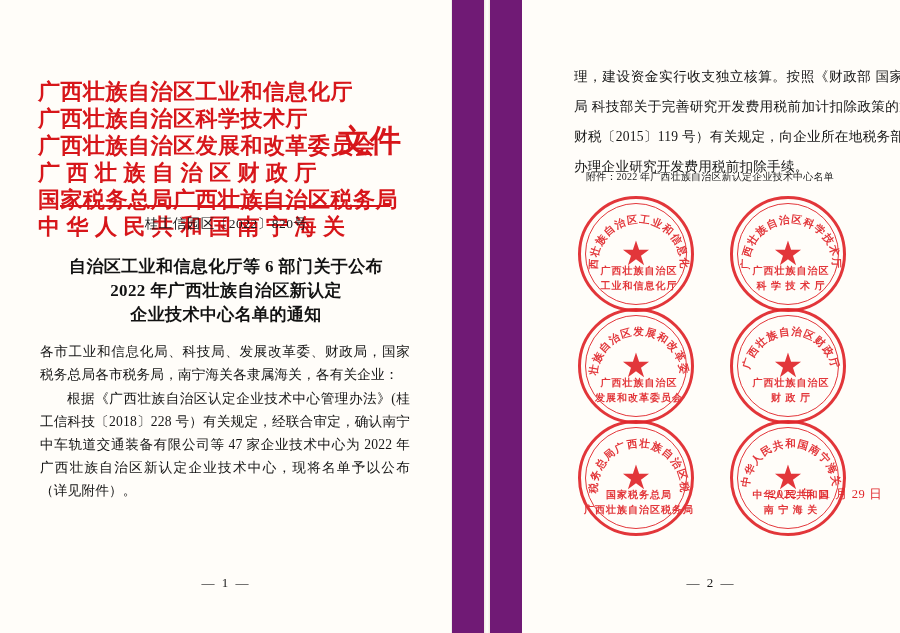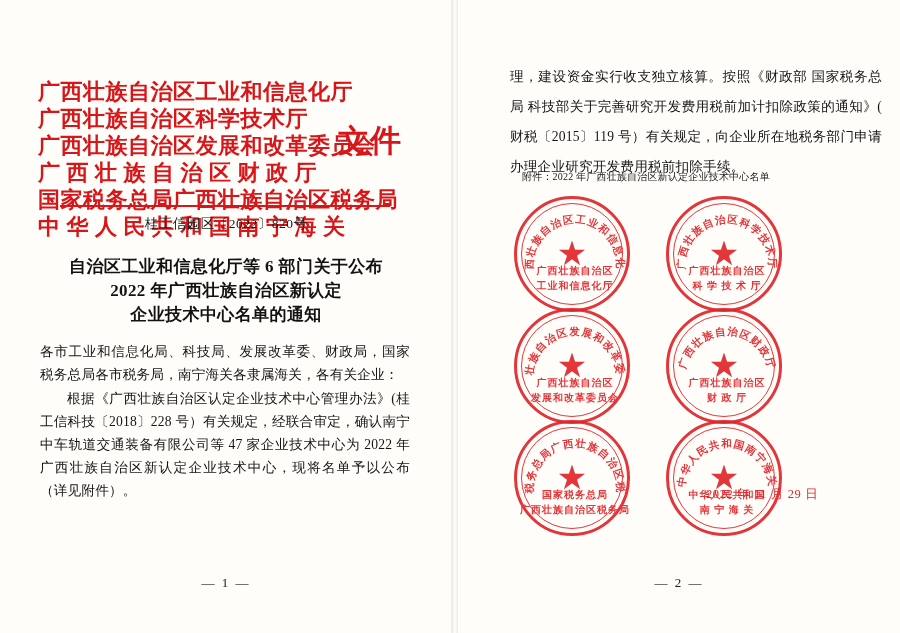--- a/index.html
+++ b/index.html
@@ -13,20 +13,21 @@
     font-family: "Liberation Serif", "DejaVu Serif", serif;
     color: #1a1a1a;
     overflow: hidden;
     position: relative;
   }
   .scan {
     position: absolute;
     inset: 0;
     background: #701a75;
     display: flex;
+    gap: 32px;
   }
   .page {
     position: relative;
     height: 100%;
     background: #fffdf9;
     overflow: hidden;
   }
   .page-left {
     width: 452px;
     box-shadow: inset -1px 0 0 rgba(0,0,0,0.06);

